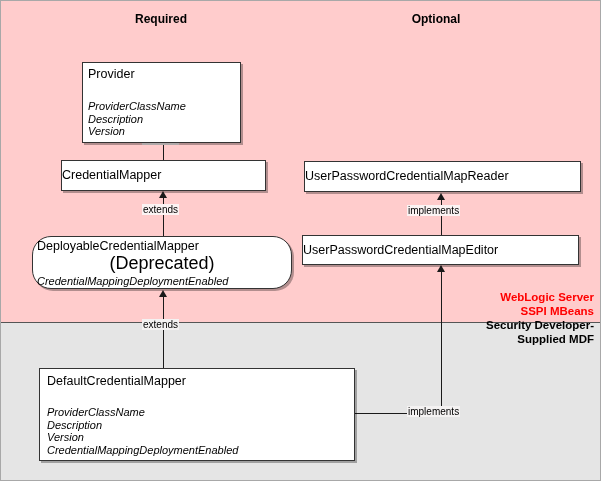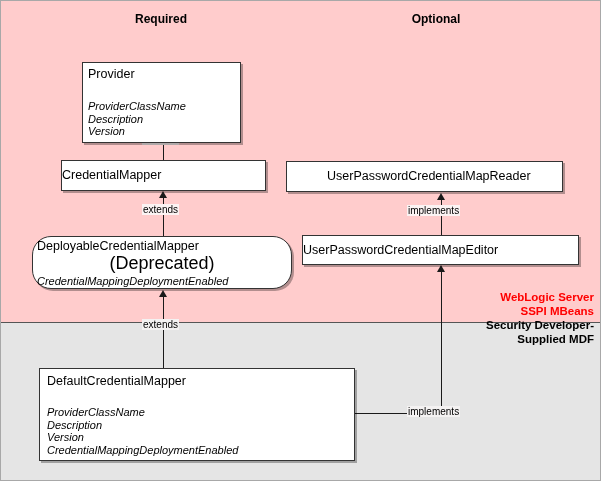--- a/index.html
+++ b/index.html
@@ -86,21 +86,21 @@
     line-height: 12.5px;
     white-space: nowrap;
   }
   .title-left { text-align: left; }
   .title-center { text-align: left; }
   
   #box-provider { left: 81px;  top: 41px;  width: 159px; height: 81px; padding: 4px 0 0 5px; margin-top: 20px; }
   #box-provider .attrs { margin-top: 19px; }
   #box-credentialmapper { left: 60px; top: 159px; width: 205px; height: 31px; }
   #box-credentialmapper .box-title { line-height: 29px; }
-  #box-upcmreader { left: 285px; top: 160px; width: 277px; height: 31px; padding-left: 40px; }
+  #box-upcmreader { left: 303px; top: 160px; width: 277px; height: 31px; }
   #box-upcmreader .box-title { line-height: 29px; }
   #box-deployable { left: 31px; top: 235px; width: 260px; height: 53px; padding: 2px 4px 0 4px; border-radius: 19px; }
   #box-deployable .sub-title { font-size: 18px; text-align: center; white-space: nowrap; }
   #box-deployable .box-attr { margin-top: 1px; }
   #box-upcmeditor { left: 301px; top: 234px; width: 277px; height: 30px; }
   #box-upcmeditor .box-title { line-height: 28px; border-radius: 10px; }
   #box-default { left: 38px; top: 367px; width: 316px; height: 93px; padding: 5px 0 4px 7px; }
   #box-default .attrs { margin-top: 18px; }
   
   .vline {

